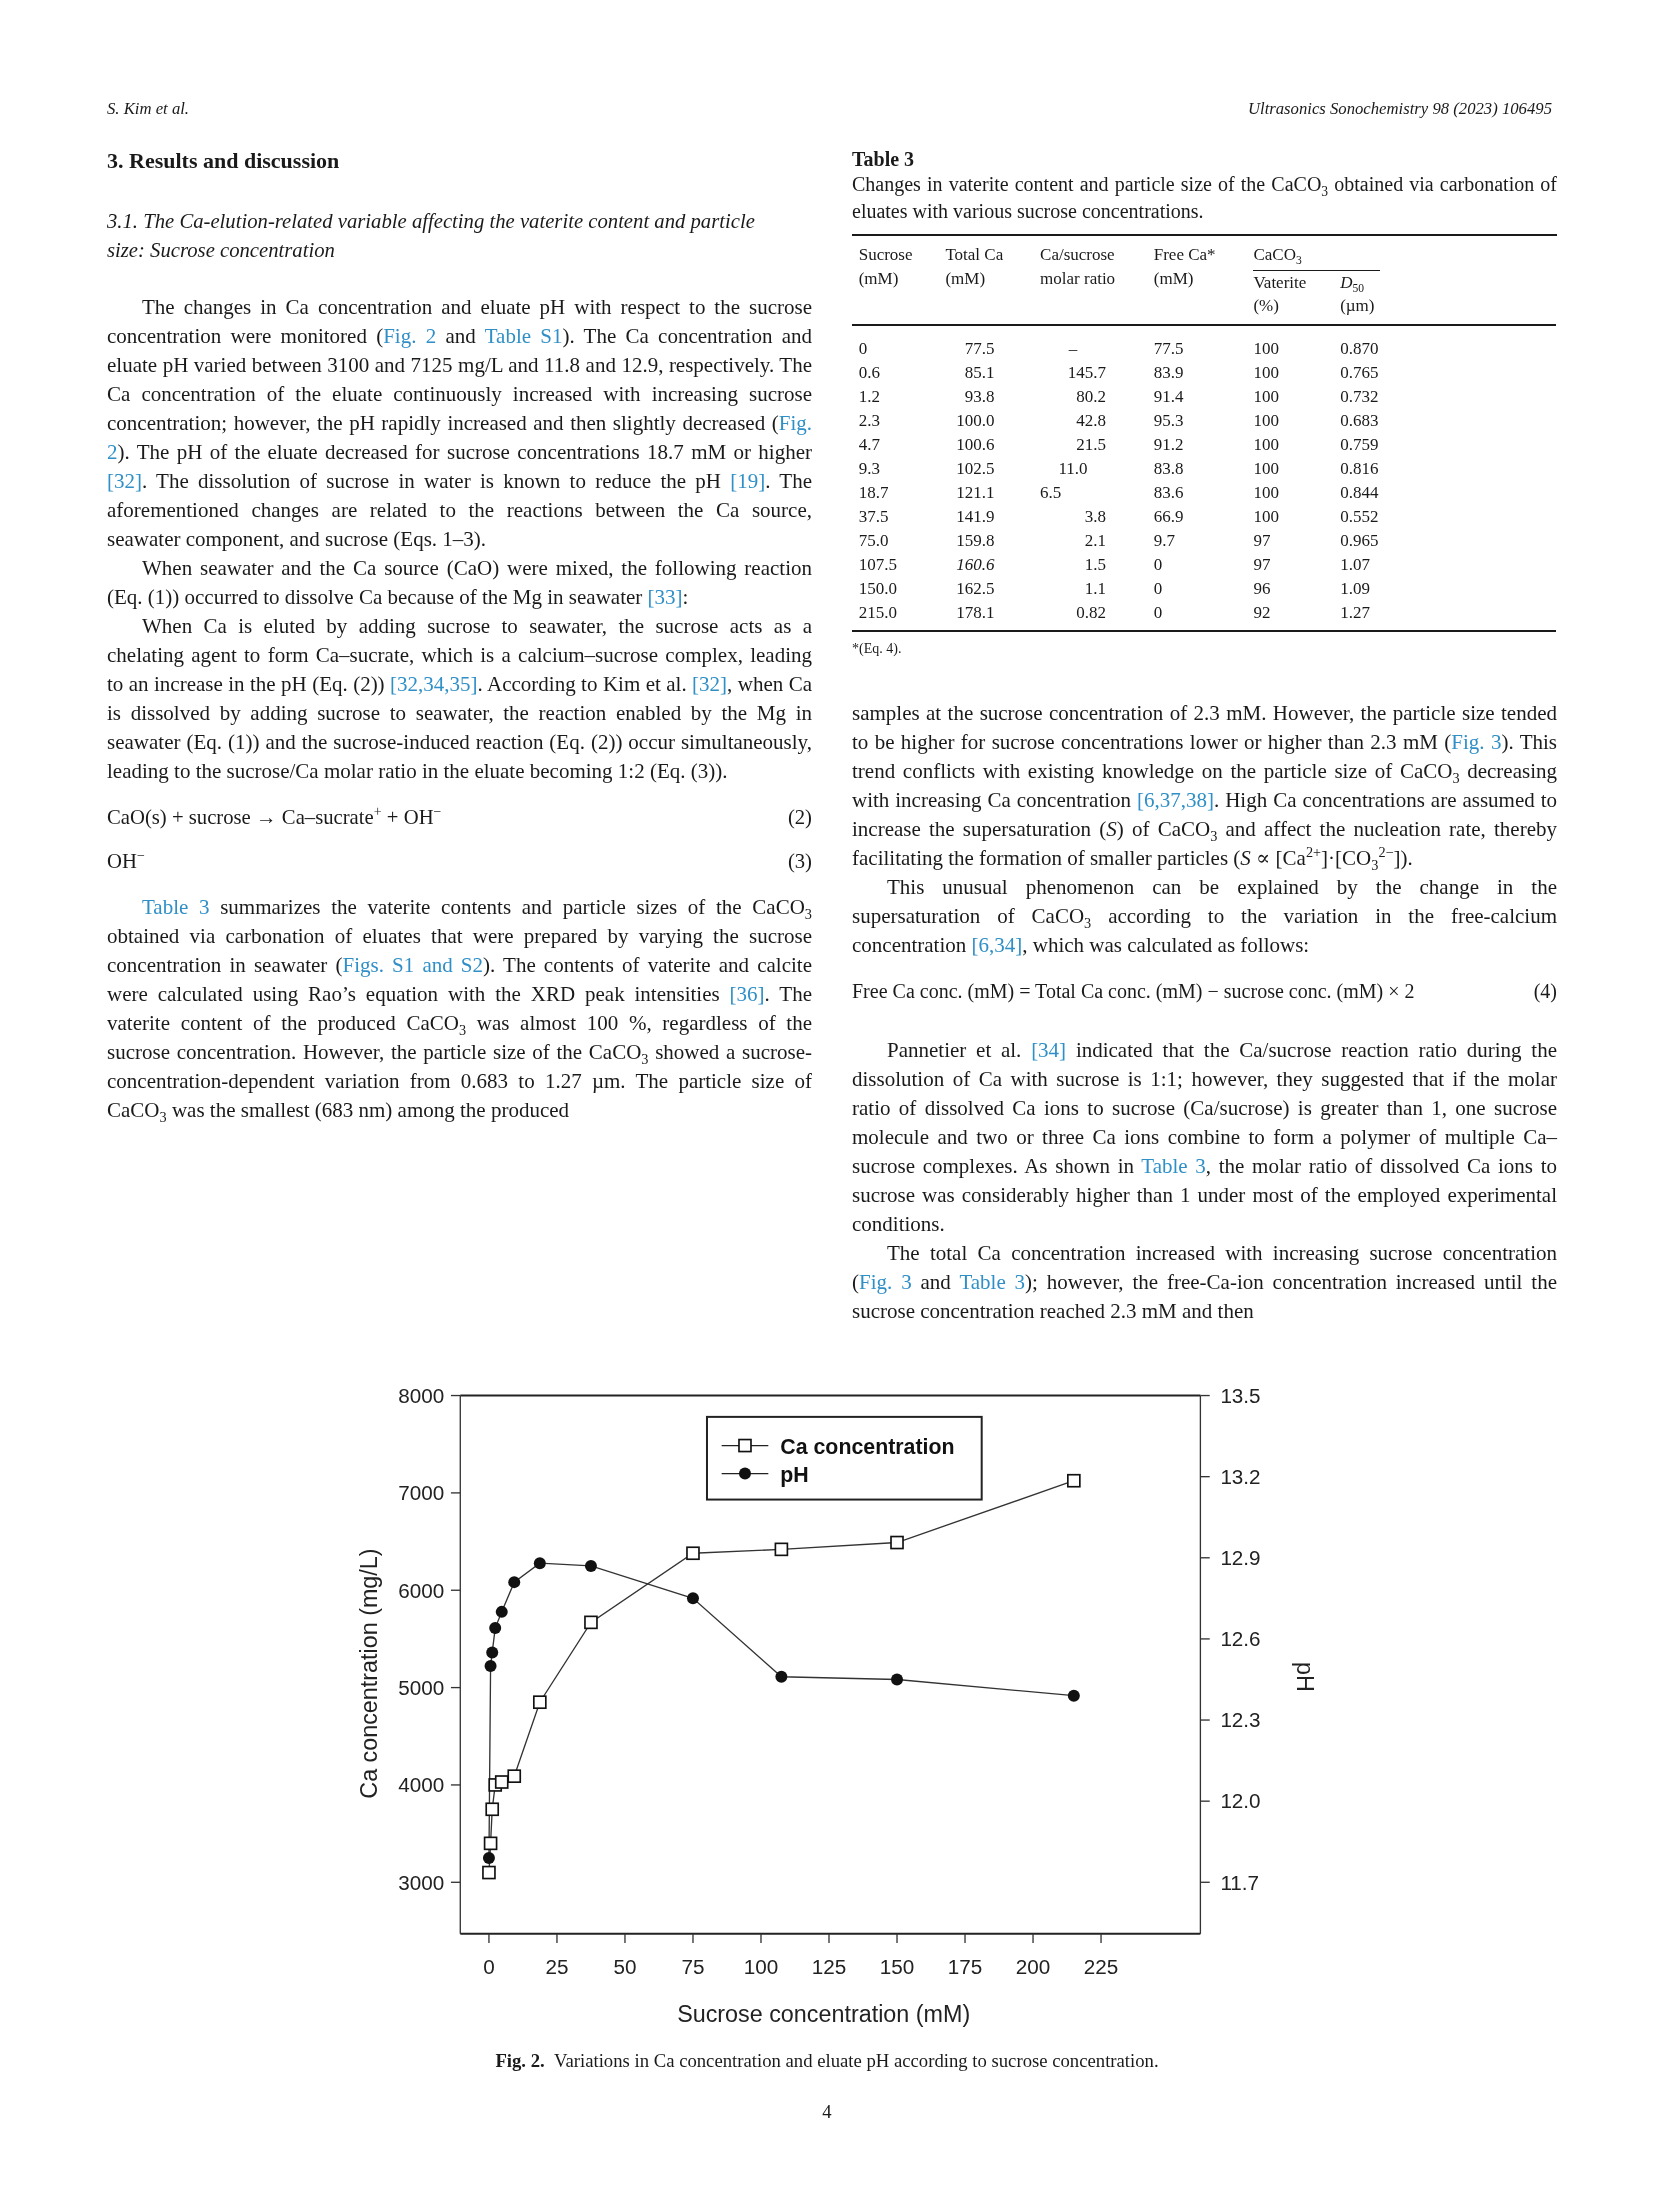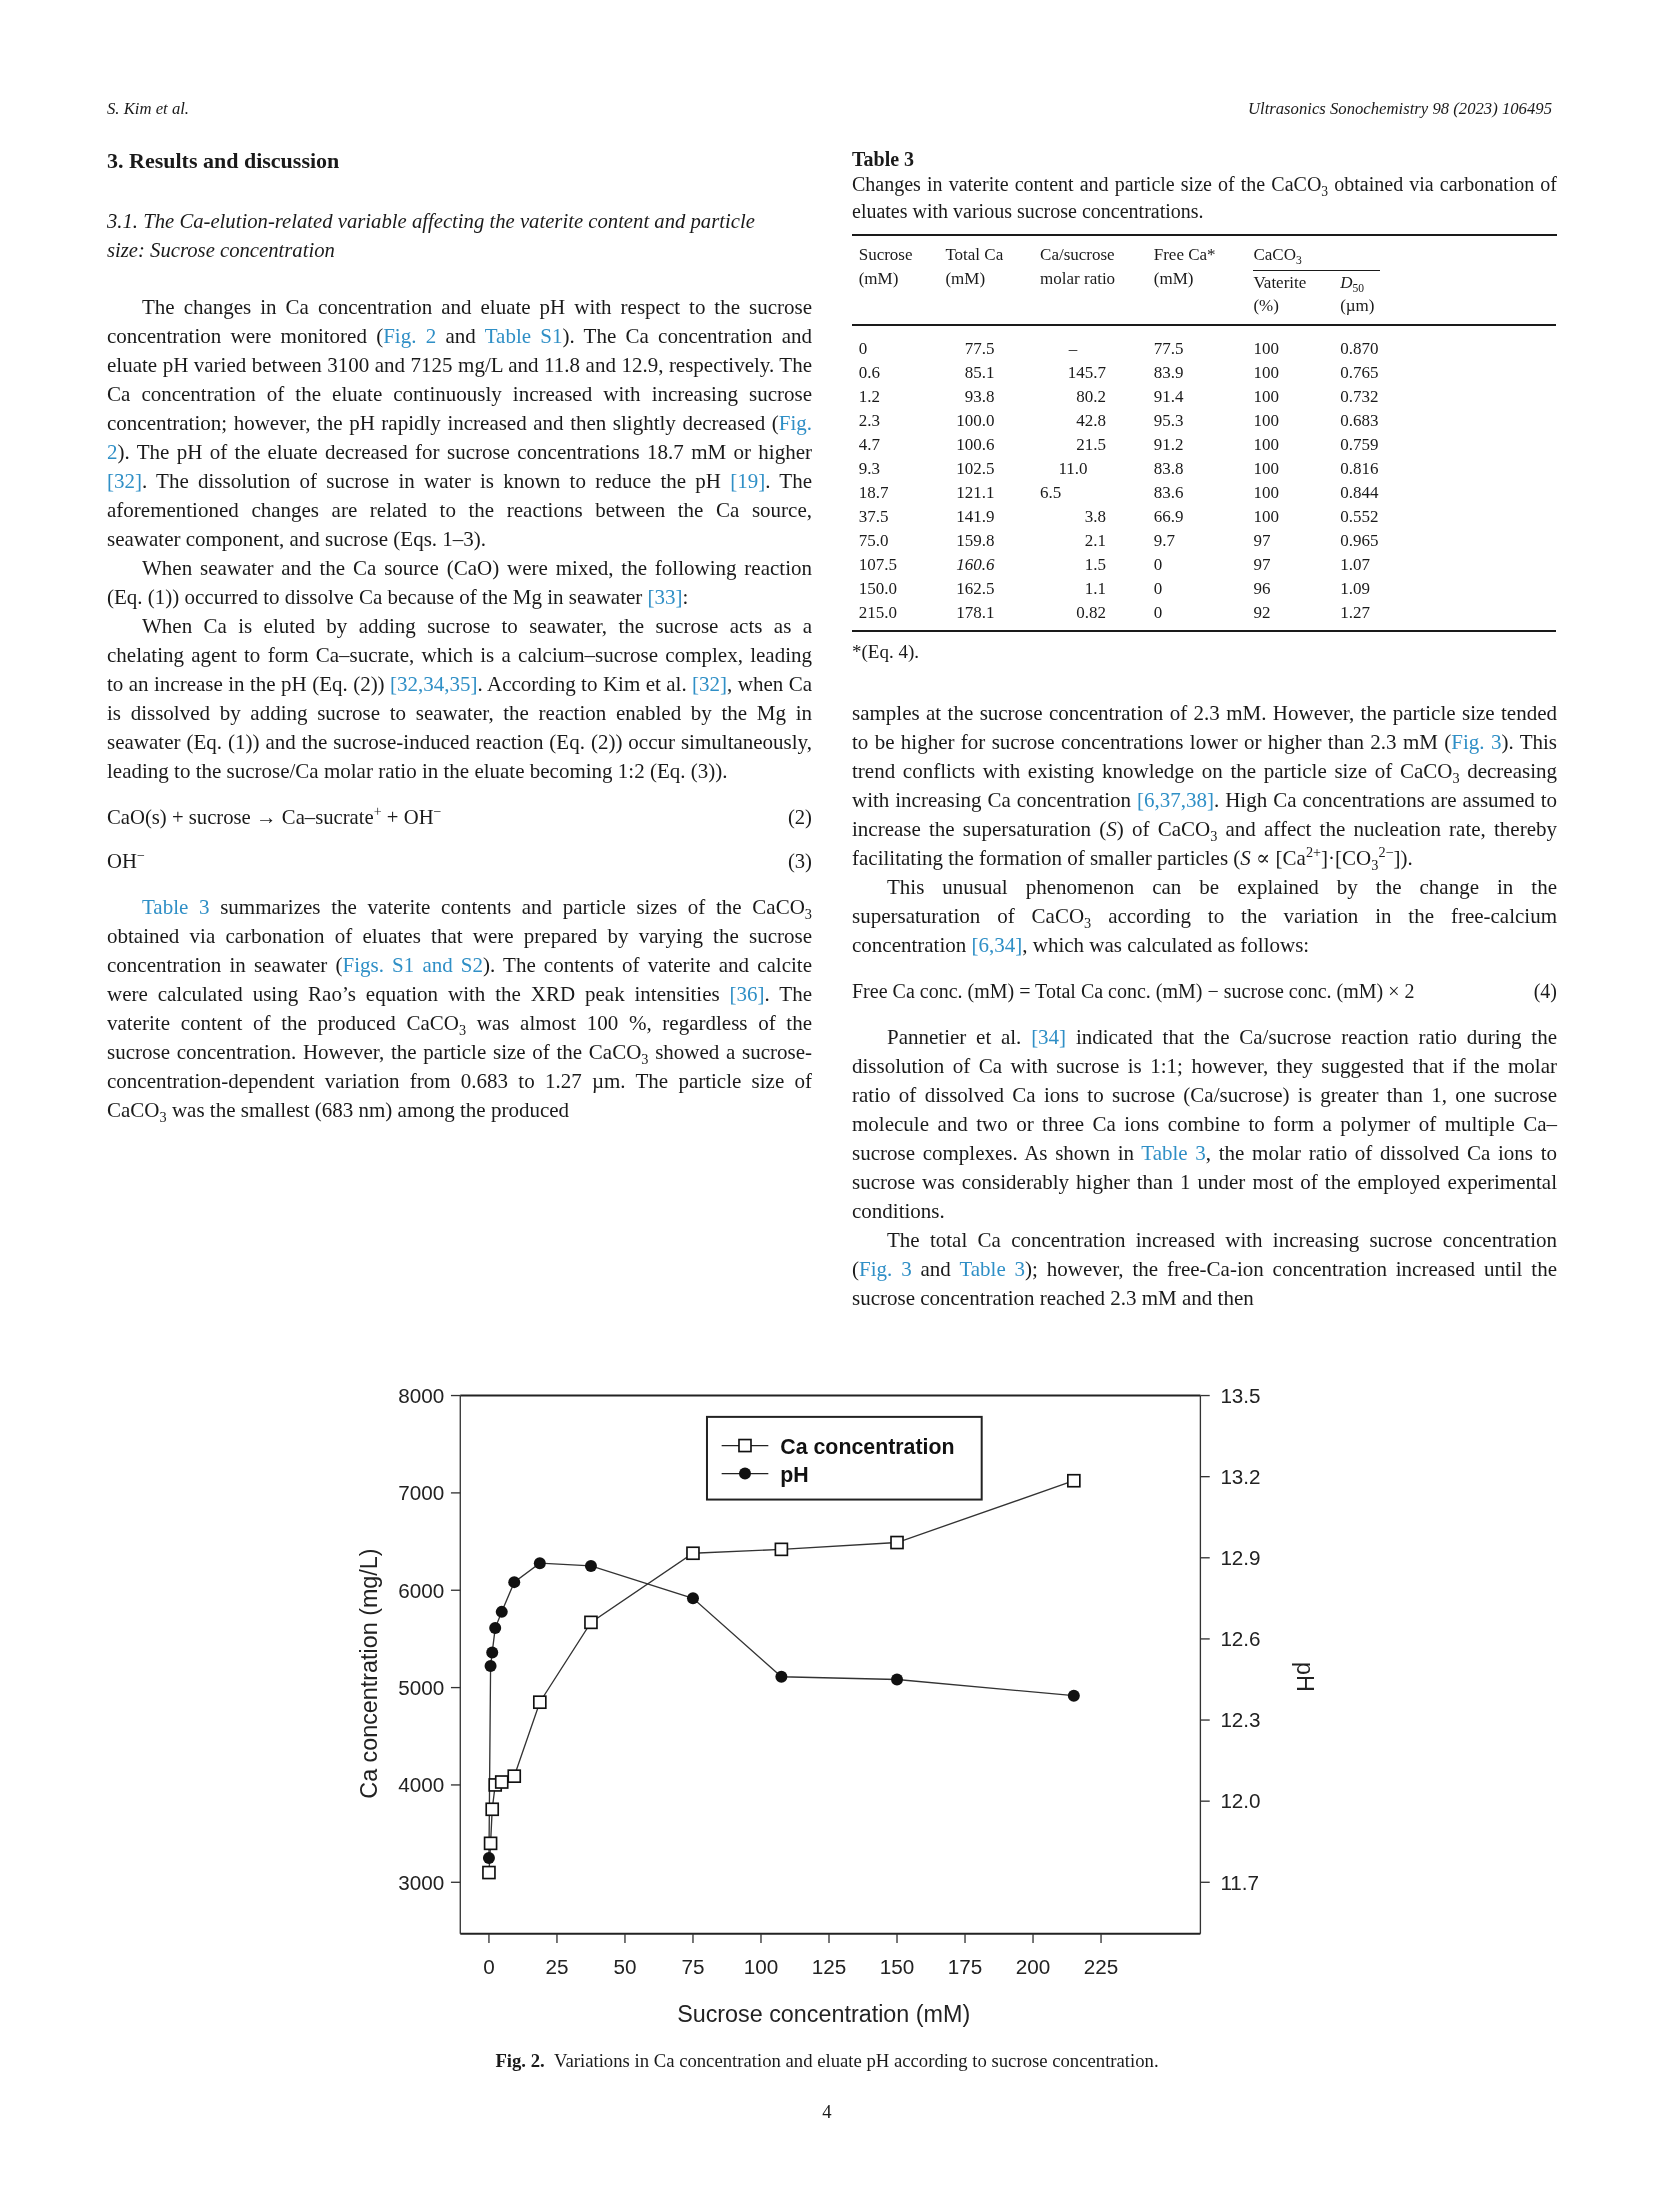--- a/index.html
+++ b/index.html
@@ -172,27 +172,27 @@
           <td>92</td>
           <td>1.27</td>
         </tr>
       </tbody>
     <tbody>
         <tr>
           <td colspan="6" style="border-bottom:2px solid #1a1a1a; height:5.3px; padding:0;"></td>
         </tr>
   </tbody>
     </table>
-  <div style="font-size:19px; margin-top:9.3px;">*(Eq. 4).</div>
+  <div style="font-size:14px; margin-top:9.3px;">*(Eq. 4).</div>
 </div>
 
 <div class="abs col" style="left:852px; top:699px; width:705px;">
   <p class="noind"><span>samples at the sucrose concentration of 2.3 mM. However, the particle size tended to be higher for sucrose concentrations lower or higher than 2.3 mM (</span><a class="link">Fig. 3</a><span>). This trend conflicts with existing knowledge on the particle size of CaCO</span><sub>3</sub><span> decreasing with increasing Ca concentration </span><a class="link">[6,37,38]</a><span>. High Ca concentrations are assumed to increase the supersaturation (</span><i>S</i><span>) of CaCO</span><sub>3</sub><span> and affect the nucleation rate, thereby facilitating the formation of smaller particles (</span><i>S</i> ∝ [Ca<sup>2+</sup>]·[CO<sub>3</sub><sup>2−</sup>]).</p>
   <p><span>This unusual phenomenon can be explained by the change in the supersaturation of CaCO</span><sub>3</sub><span> according to the variation in the free-calcium concentration </span><a class="link">[6,34]</a><span>, which was calculated as follows:</span></p>
-  <div class="eq" style="margin-top:17.3px; margin-bottom:17px; font-size:20px;font-family:Liberation Serif, serif;">
+  <div class="eq" style="margin-top:17.3px; margin-bottom:30px; font-size:20px;font-family:Liberation Serif, serif;">
     <span>Free Ca conc. (mM) = Total Ca conc. (mM) − sucrose conc. (mM) × 2</span>
     <span>(4)</span>
   </div>
   <p><span>Pannetier et al. </span><a class="link">[34]</a><span> indicated that the Ca/sucrose reaction ratio during the dissolution of Ca with sucrose is 1:1; however, they suggested that if the molar ratio of dissolved Ca ions to sucrose (Ca/sucrose) is greater than 1, one sucrose molecule and two or three Ca ions combine to form a polymer of multiple Ca–sucrose complexes. As shown in </span><a class="link">Table 3</a><span>, the molar ratio of dissolved Ca ions to sucrose was considerably higher than 1 under most of the employed experimental conditions.</span></p>
   <p><span>The total Ca concentration increased with increasing sucrose concentration (</span><a class="link">Fig. 3</a><span> and </span><a class="link">Table 3</a><span>); however, the free-Ca-ion concentration increased until the sucrose concentration reached 2.3 mM and then</span></p>
 </div>
 
 <svg class="abs" style="left:0; top:0;" width="1654" height="2205" viewBox="0 0 2480 3307">
   <g id="chart">
       <line x1="690" y1="2093" x2="1800" y2="2093" stroke="#222" stroke-width="3"></line>

